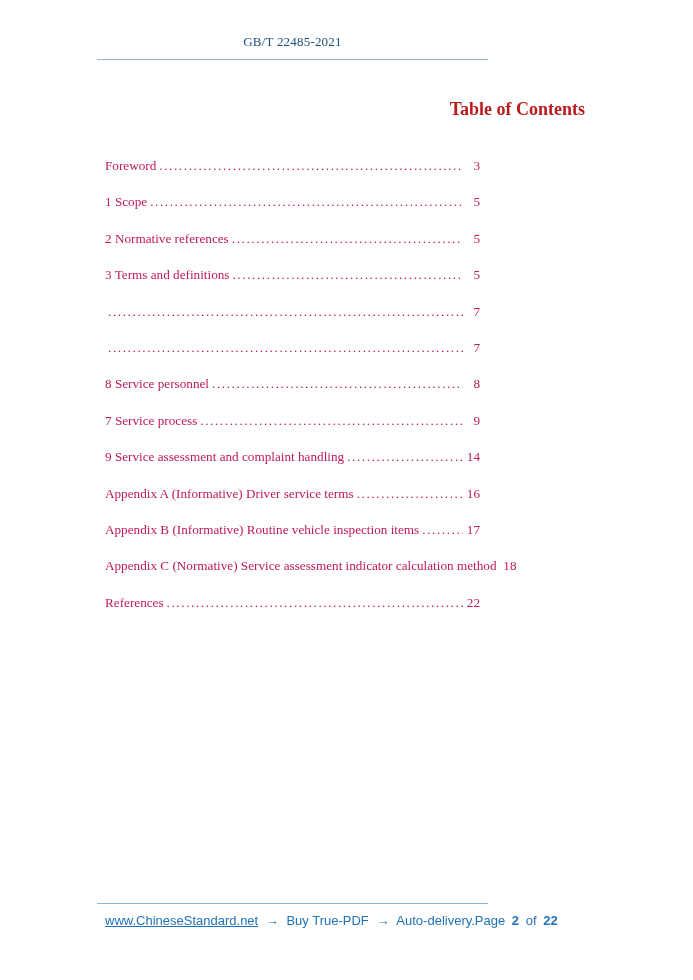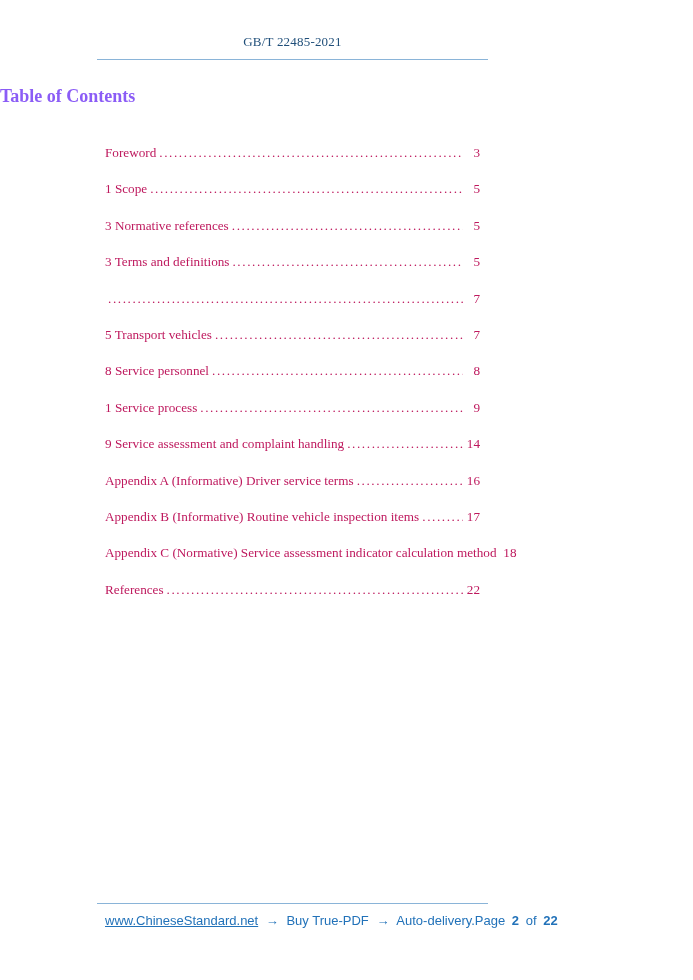--- a/index.html
+++ b/index.html
@@ -24,25 +24,25 @@
   }
   .header-rule {
     margin: 9px 97px 0 97px;
     border: none;
     border-top: 1px solid var(--rule-blue, #8ab4d8);
     height: 0;
   }
 
   
   .page-title {
-    margin-top: 25px;
-    text-align: left;
+    margin-top: 38px;
+    text-align: right;
     font-size: 18px;
     font-weight: bold;
-    color: #8b5cf6;
+    color: #b91c1c;
     line-height: 22px;
   }
 
   
   .toc {
     margin: 28px 105px 0 105px;
   }
   .toc-row {
     display: flex;
     align-items: flex-start;
@@ -120,45 +120,44 @@
         <span class="toc-label">Foreword</span>
         <span class="toc-leader"></span>
         <span class="toc-page">3</span>
       </div>
       <div class="toc-row">
         <span class="toc-label">1 Scope</span>
         <span class="toc-leader"></span>
         <span class="toc-page">5</span>
       </div>
       <div class="toc-row">
-        <span class="toc-label">3 Normative references</span>
+        <span class="toc-label">2 Normative references</span>
         <span class="toc-leader"></span>
         <span class="toc-page">5</span>
       </div>
       <div class="toc-row">
         <span class="toc-label">3 Terms and definitions</span>
         <span class="toc-leader"></span>
         <span class="toc-page">5</span>
       </div>
       <div class="toc-row">
         <span class="toc-leader"></span>
         <span class="toc-page">7</span>
       </div>
       <div class="toc-row">
-        <span class="toc-label">5 Transport vehicles</span>
         <span class="toc-leader"></span>
         <span class="toc-page">7</span>
       </div>
       <div class="toc-row">
         <span class="toc-label">8 Service personnel</span>
         <span class="toc-leader"></span>
         <span class="toc-page">8</span>
       </div>
       <div class="toc-row">
-        <span class="toc-label">1 Service process</span>
+        <span class="toc-label">7 Service process</span>
         <span class="toc-leader"></span>
         <span class="toc-page">9</span>
       </div>
       <div class="toc-row">
         <span class="toc-label">9 Service assessment and complaint handling</span>
         <span class="toc-leader"></span>
         <span class="toc-page">14</span>
       </div>
       <div class="toc-row">
         <span class="toc-label">Appendix A (Informative) Driver service terms</span>

